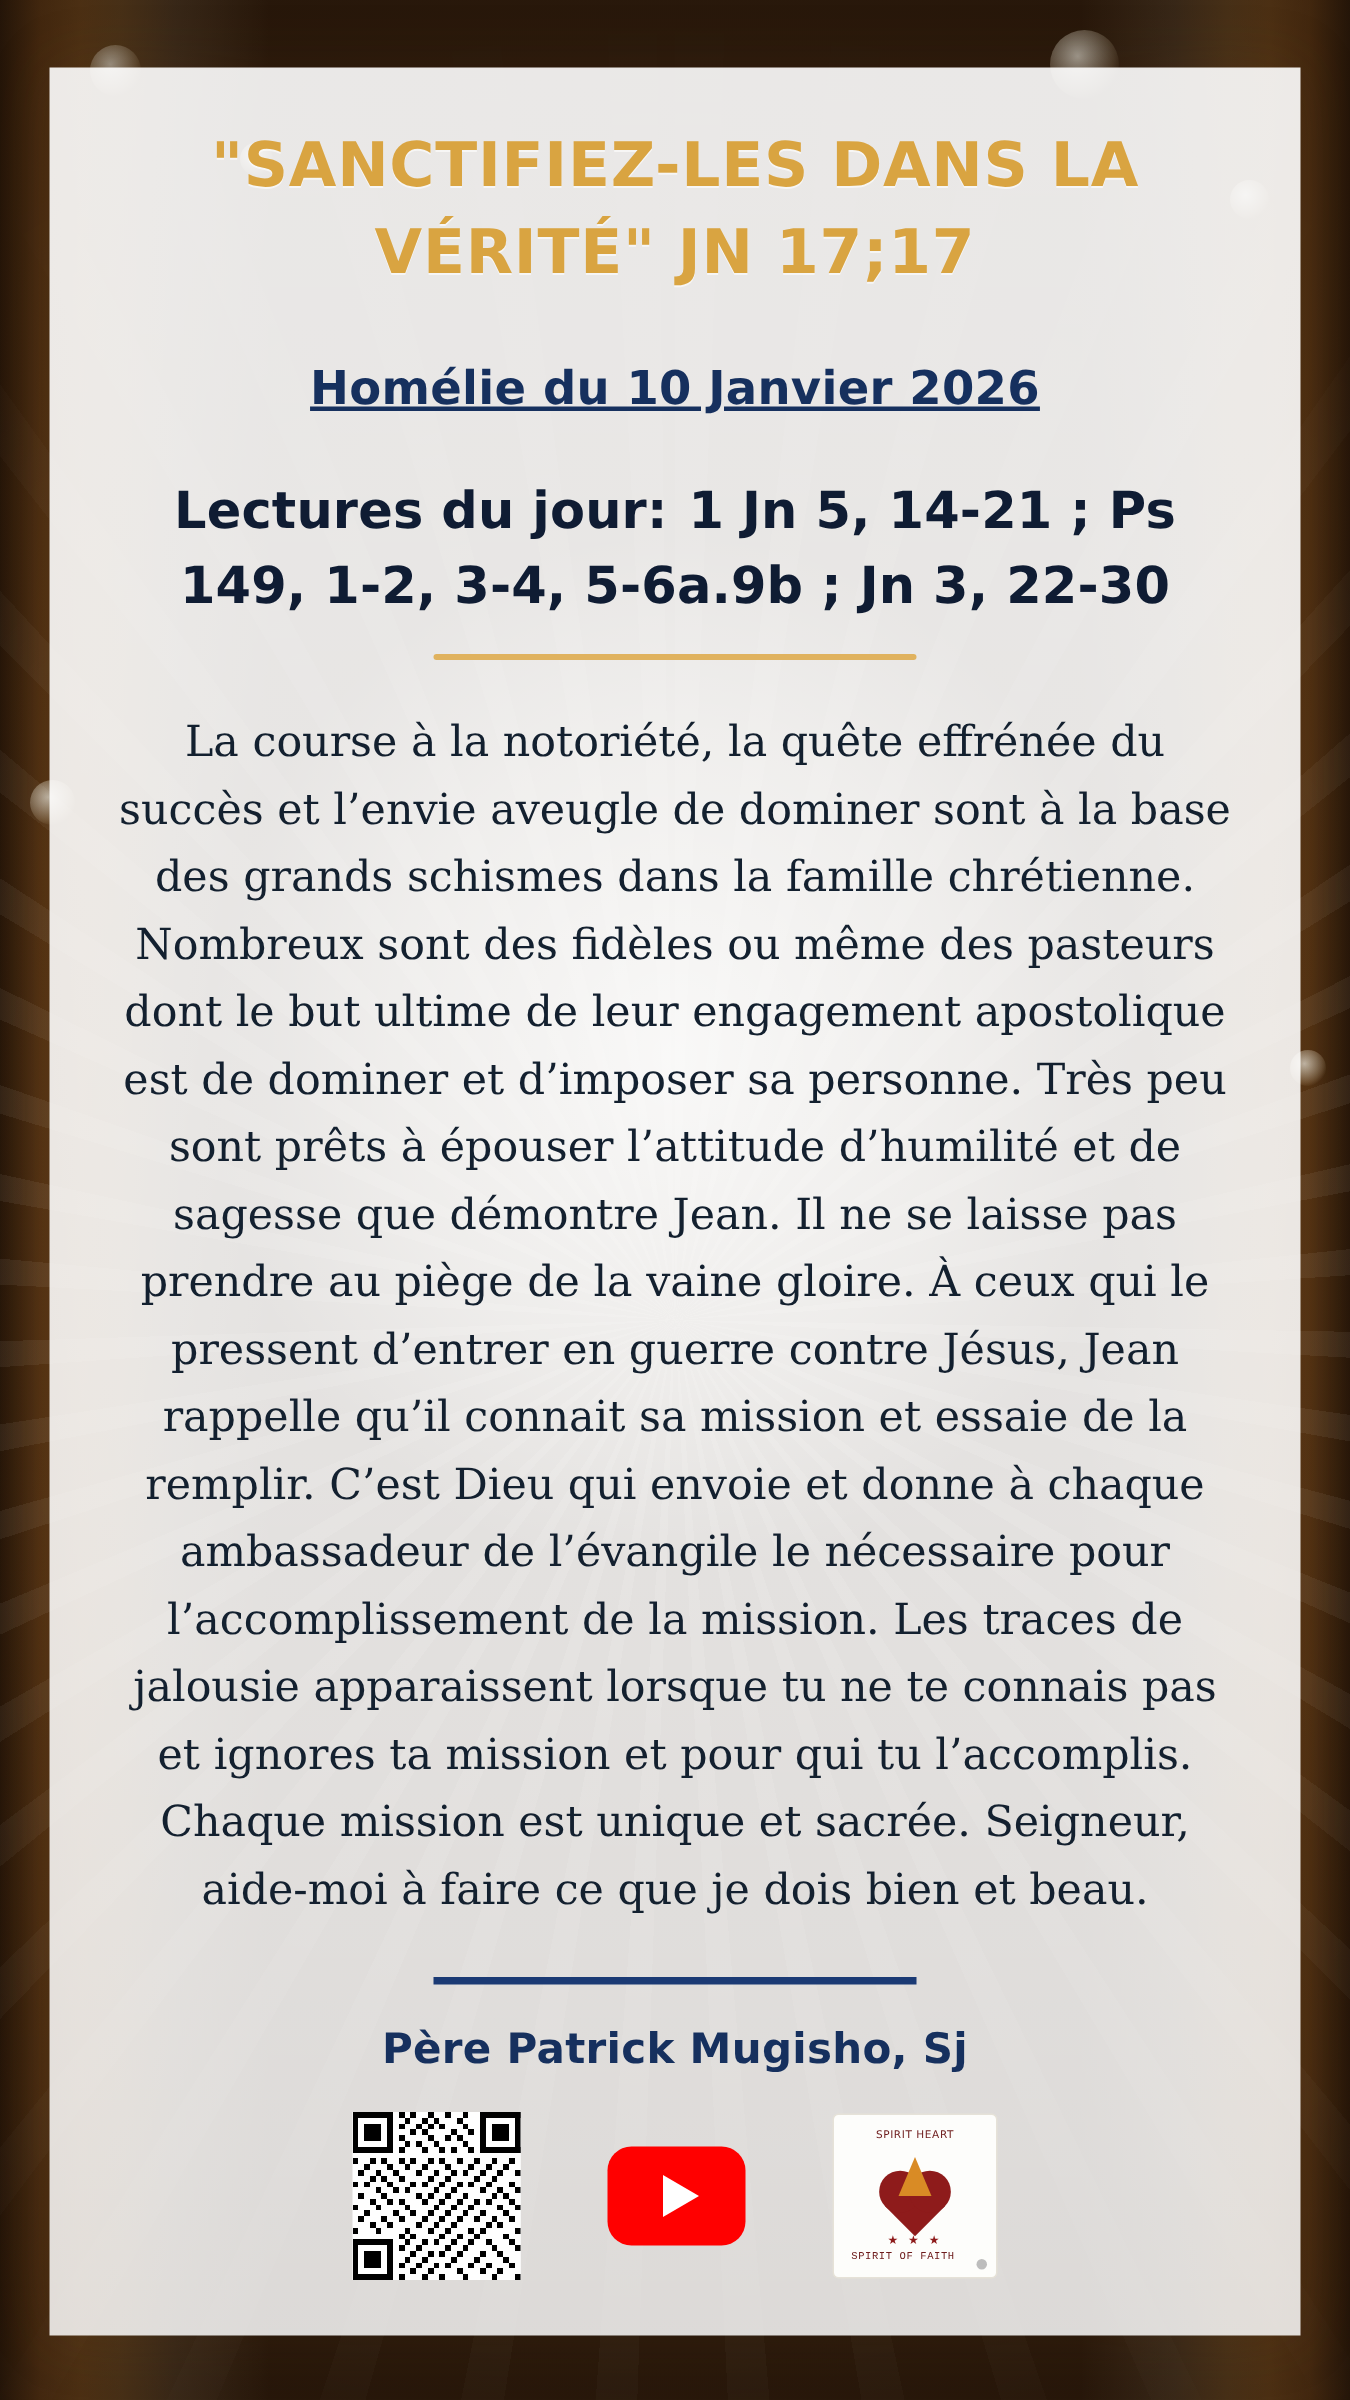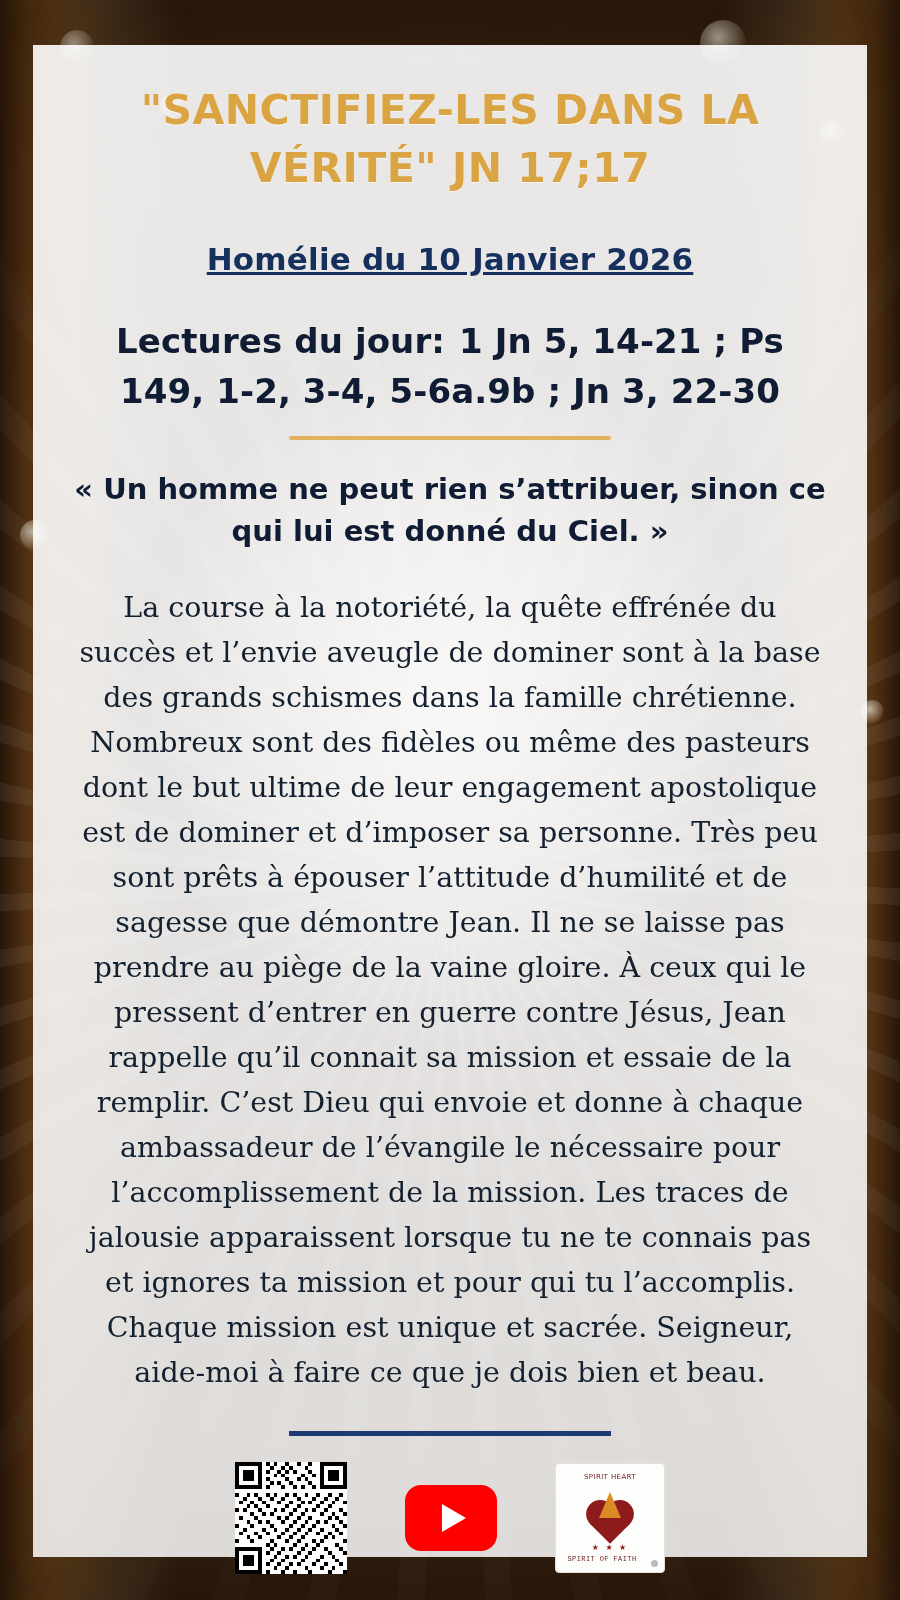--- a/index.html
+++ b/index.html
@@ -303,26 +303,26 @@
     <div class="title">"SANCTIFIEZ-LES DANS LA VÉRITÉ" JN 17;17</div>
 
     <div class="subtitle">Homélie du 10 Janvier 2026</div>
 
     <div class="readings">
       <span class="label">Lectures du jour:</span><span class="refs">1 Jn 5, 14-21 ; Ps 149, 1-2, 3-4, 5-6a.9b ; Jn 3, 22-30</span>
     </div>
 
     <div class="rule-gold"></div>
 
-    <div class="verse">« Un homme ne peut rien s’attribuer, sinon ce qui lui est donné du Ciel. »</div>
 
     <div class="body-text">La course à la notoriété, la quête effrénée du succès et l’envie aveugle de dominer sont à la base des grands schismes dans la famille chrétienne. Nombreux sont des fidèles ou même des pasteurs dont le but ultime de leur engagement apostolique est de dominer et d’imposer sa personne. Très peu sont prêts à épouser l’attitude d’humilité et de sagesse que démontre Jean. Il ne se laisse pas prendre au piège de la vaine gloire. À ceux qui le pressent d’entrer en guerre contre Jésus, Jean rappelle qu’il connait sa mission et essaie de la remplir. C’est Dieu qui envoie et donne à chaque ambassadeur de l’évangile le nécessaire pour l’accomplissement de la mission. Les traces de jalousie apparaissent lorsque tu ne te connais pas et ignores ta mission et pour qui tu l’accomplis. Chaque mission est unique et sacrée. Seigneur, aide-moi à faire ce que je dois bien et beau.</div>
 
     <div class="rule-blue"></div>
 
+    <div class="author">Père Patrick Mugisho, Sj</div>
 
     <div class="footer-icons">
 
       <div class="qr">
         <svg viewBox="0 0 29 29" width="112" height="112" shape-rendering="crispEdges" aria-hidden="true">
           <rect width="29" height="29" fill="#ffffff"></rect>
           <g fill="#000000">
             <rect x="0" y="0" width="7" height="1"></rect>
               <rect x="0" y="6" width="7" height="1"></rect>
             <rect x="0" y="0" width="1" height="7"></rect>

